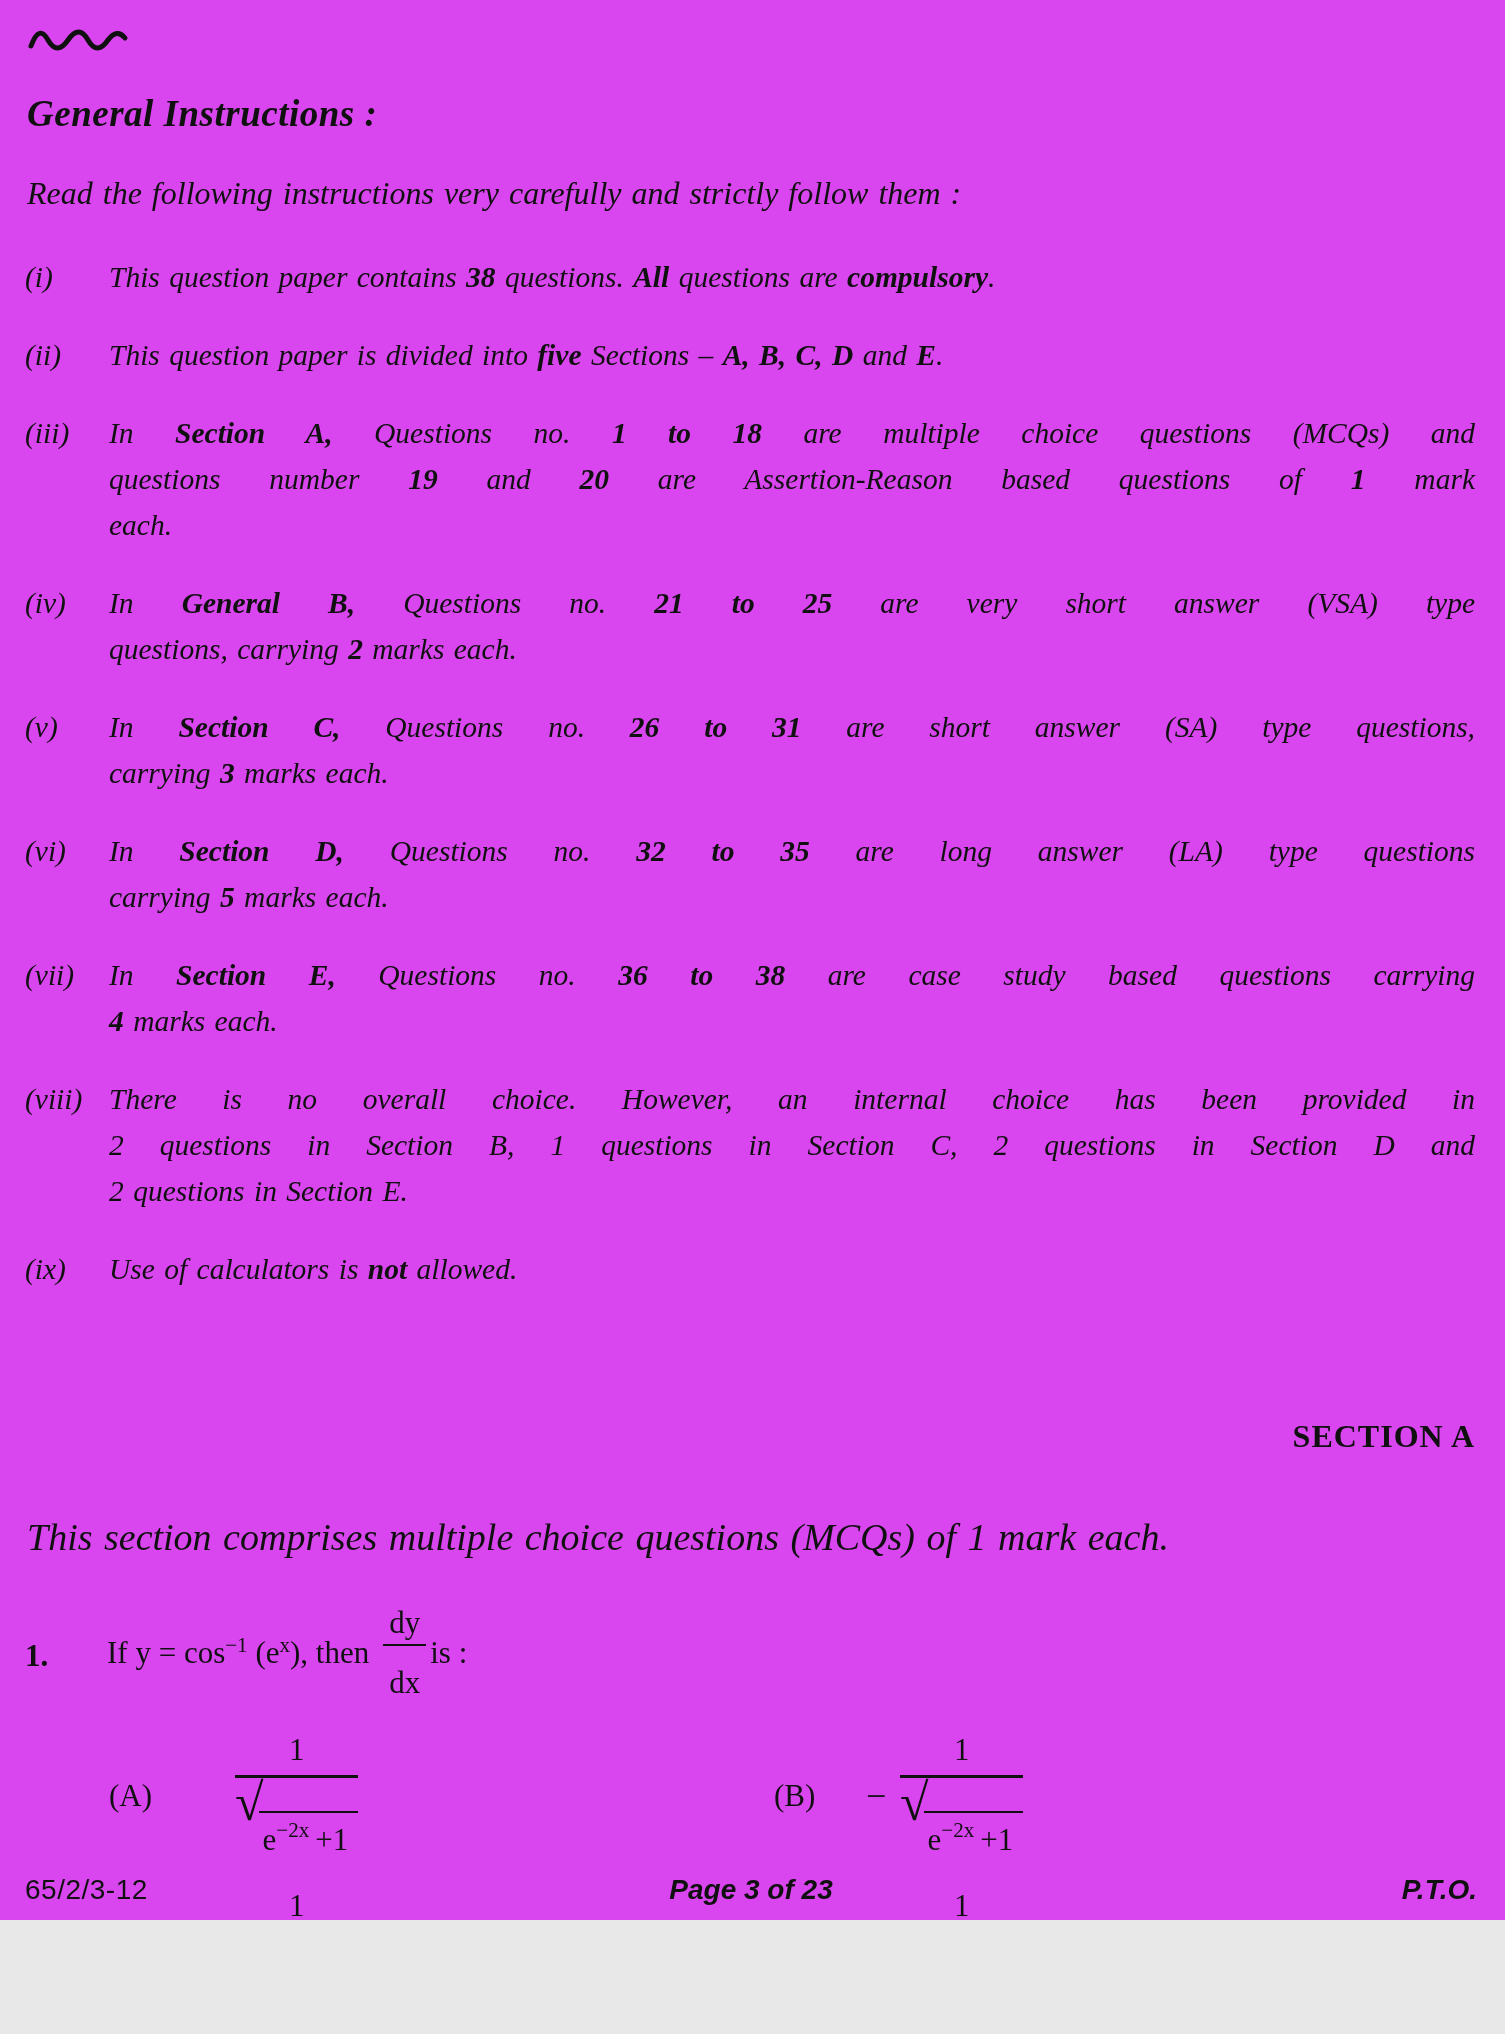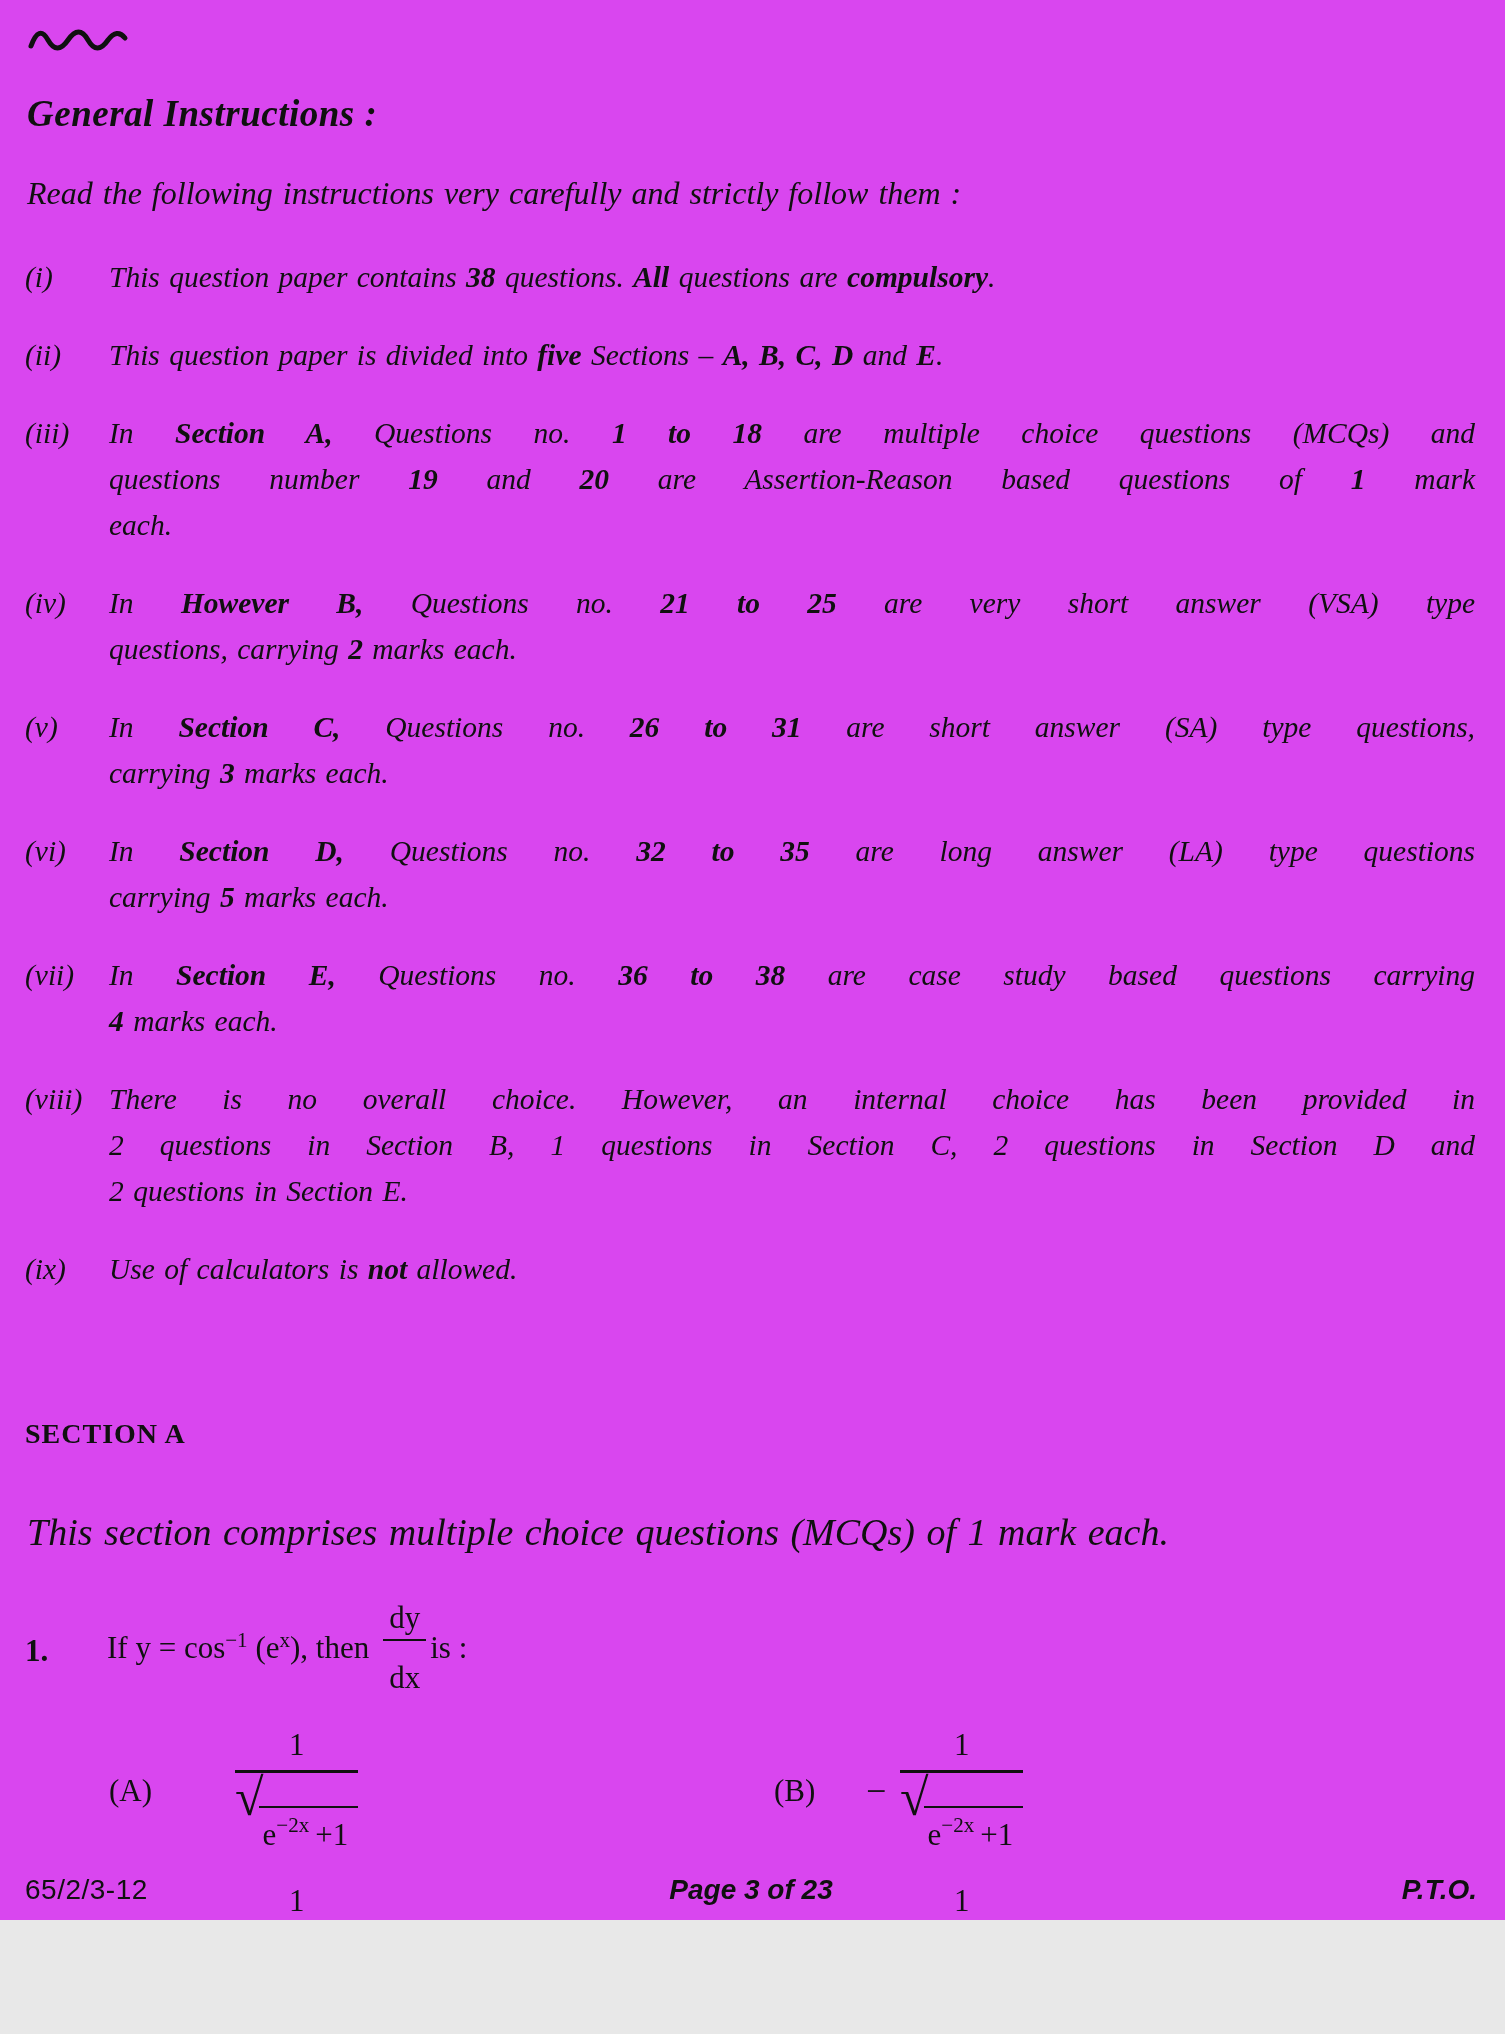--- a/index.html
+++ b/index.html
@@ -35,22 +35,22 @@
     font-size:29.5px;font-style:italic;line-height:46px;
   }
   .item-label{flex:none;width:84px;}
   .item-body{flex:1;min-width:0;}
   .item-body .line{text-align:justify;text-align-last:justify;word-spacing:2px;}
   .item-body .line.last{text-align-last:left;}
   b{font-weight:700;}
   
   .section-title{
     margin:126px 0 0 0;
-    text-align:left;
-    font-size:28px;font-weight:700;
+    text-align:right;
+    font-size:32px;font-weight:700;
     letter-spacing:1px;
   }
   .section-note{
     margin:60px 0 0 2px;
     font-size:38px;font-style:italic;
     word-spacing:2px;
   }
   
   .question{display:flex;align-items:center;margin-top:46px;font-size:31px;}
   .q-num{flex:none;width:82px;font-weight:700;}
@@ -134,21 +134,21 @@
       <span class="item-body">
           <div class="line">In <b>Section A,</b> Questions no. <b>1 to 18</b> are multiple choice questions (MCQs) and</div>
           <div class="line">questions number <b>19</b> and <b>20</b> are Assertion-Reason based questions of <b>1</b> mark</div>
           <div class="line last">each.</div>
         </span>
     </div>
 
     <div class="item">
       <span class="item-label">(iv)</span>
       <span class="item-body">
-          <div class="line">In <b>However B,</b> Questions no. <b>21 to 25</b> are very short answer (VSA) type</div>
+          <div class="line">In <b>General B,</b> Questions no. <b>21 to 25</b> are very short answer (VSA) type</div>
           <div class="line last">questions, carrying <b>2</b> marks each.</div>
         </span>
     </div>
 
     <div class="item">
       <span class="item-label">(v)</span>
       <span class="item-body">
           <div class="line">In <b>Section C,</b> Questions no. <b>26 to 31</b> are short answer (SA) type questions,</div>
           <div class="line last">carrying <b>3</b> marks each.</div>
         </span>

